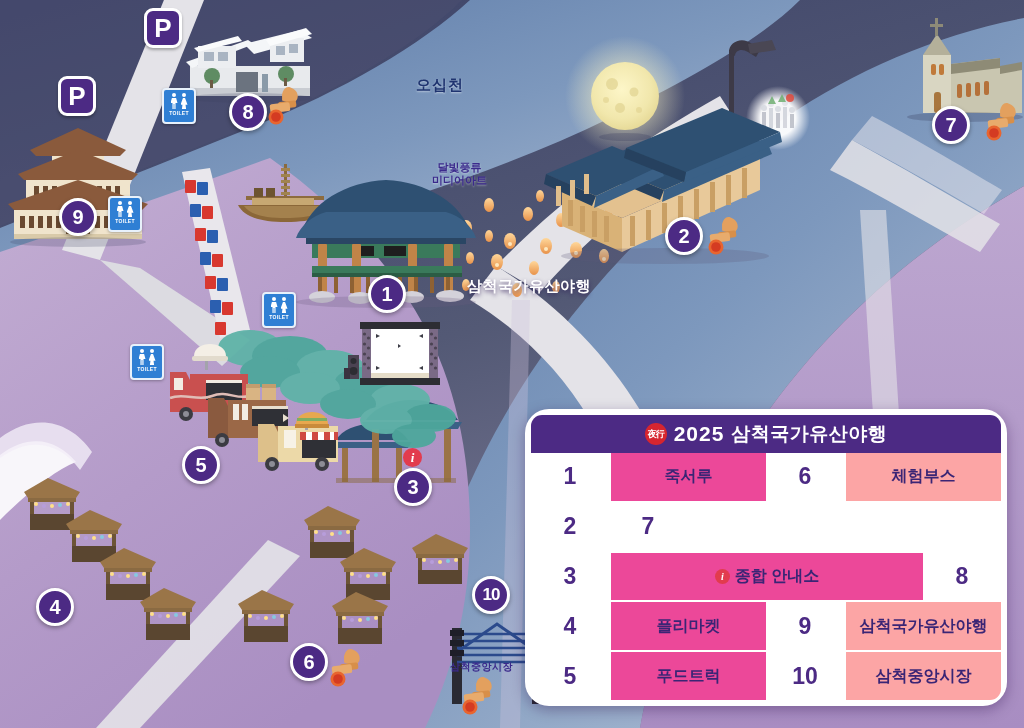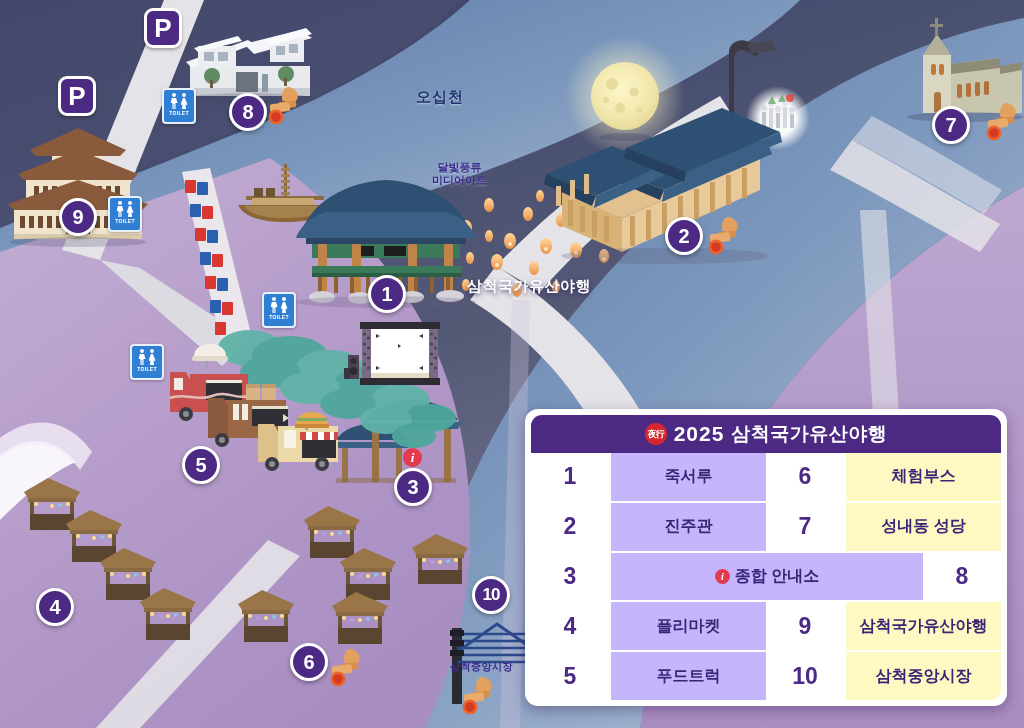--- a/index.html
+++ b/index.html
@@ -63,21 +63,21 @@
   .infoicon{
     position:absolute; width:19px; height:19px; border-radius:50%;
     background:#e23b4e; color:#fff; font-size:13px; font-weight:bold;
     font-style:italic; display:flex; align-items:center; justify-content:center;
     z-index:41; font-family:"Liberation Serif", serif;
   }
 
   
   #legend{
     position:absolute; left:525px; top:409px; width:482px; height:297px;
-    background:#ffffff; border-radius:13px; z-index:60;
+    background:#ffffff; border-radius:24px; z-index:60;
     box-shadow:0 4px 14px rgba(40,10,70,.35); overflow:hidden;
     padding:6px;
   }
   #legend-inner{ border-radius:11px; overflow:hidden; height:100%; display:flex; flex-direction:column; }
   #legend-head{
     height:38px; background:#4c2a84; display:flex; align-items:center;
     justify-content:center; gap:7px;
   }
   .seal{
     width:22px; height:22px; border-radius:50%; background:#d6252f;
@@ -88,30 +88,30 @@
   #legend-year{ color:#ffffff; font-size:21px; font-weight:bold; letter-spacing:1px; }
   #legend-title{ color:#fff; font-size:19px; font-weight:bold; letter-spacing:.5px; }
   #legend-table{ flex:1; display:flex; flex-direction:column; }
   .lrow{ flex:1; display:flex; border-top:2px solid #ffffff; }
   .lrow:first-child{ border-top:none; }
   .cnum{
     width:78px; background:#ffffff; color:#4c2a84; font-size:23px; font-weight:bold;
     display:flex; align-items:center; justify-content:center;
   }
   .cname{
-    flex:1; background:#c4b5fd; color:#3a2575; font-size:16px; font-weight:bold;
+    flex:1; background:#ec4899; color:#3a2575; font-size:16px; font-weight:bold;
     display:flex; align-items:center; justify-content:center; gap:5px;
     border-left:2px solid #fff;
   }
   .cname .ii{
     width:15px; height:15px; border-radius:50%; background:#e23b4e; color:#fff;
     font-size:10px; font-style:italic; font-weight:bold; display:flex;
     align-items:center; justify-content:center; font-family:"Liberation Serif", serif;
   }
-  .cname.alt{ background:#fef9c3; }
+  .cname.alt{ background:#fca5a5; }
 </style>
 </head>
 <body>
 
 <svg id="map" viewBox="0 0 1024 728">
   <defs>
     <linearGradient id="skyG" x1="0" y1="0" x2="0.4" y2="1">
       <stop offset="0%" stop-color="#3c4268"></stop>
       <stop offset="55%" stop-color="#535975"></stop>
       <stop offset="100%" stop-color="#7e7c99"></stop>
@@ -719,21 +719,21 @@
     </g>
     <rect x="450" y="630" width="14" height="6" fill="#1e1e28"></rect>
     <rect x="450" y="640" width="14" height="6" fill="#1e1e28"></rect>
     <rect x="450" y="650" width="14" height="6" fill="#1e1e28"></rect>
     <rect x="530" y="630" width="14" height="6" fill="#1e1e28"></rect>
     <rect x="530" y="640" width="14" height="6" fill="#1e1e28"></rect>
     <rect x="530" y="650" width="14" height="6" fill="#1e1e28"></rect>
   </g>
 </svg>
 
-<div class="maplabel lbl-river" style="left:416px; top:88px;text-align:center;">오십천</div>
+<div class="maplabel lbl-river" style="left:416px; top:76px;text-align:center;">오십천</div>
 
 <div class="maplabel lbl-media" style="left:432px; top:161px;">
   <div>달빛풍류</div>
   <div>미디어아트</div>
 </div>
 
 <div class="maplabel lbl-yahaeng" style="left:467px; top:277px;">삼척국가유산야행</div>
 
 <div class="maplabel lbl-market" style="left:450px; top:660px;">삼척중앙시장</div>
 
@@ -866,23 +866,21 @@
 
       <div class="lrow">
         <div class="cnum">1</div>
         <div class="cname">죽서루</div>
         <div class="cnum">6</div>
         <div class="cname alt">체험부스</div>
       </div>
 
       <div class="lrow">
         <div class="cnum">2</div>
-        <div class="cname">진주관</div>
         <div class="cnum">7</div>
-        <div class="cname alt">성내동 성당</div>
       </div>
 
       <div class="lrow">
         <div class="cnum">3</div>
         <div class="cname">
           <span class="ii">i</span>
           <span>종합 안내소</span>
         </div>
         <div class="cnum">8</div>
       </div>

